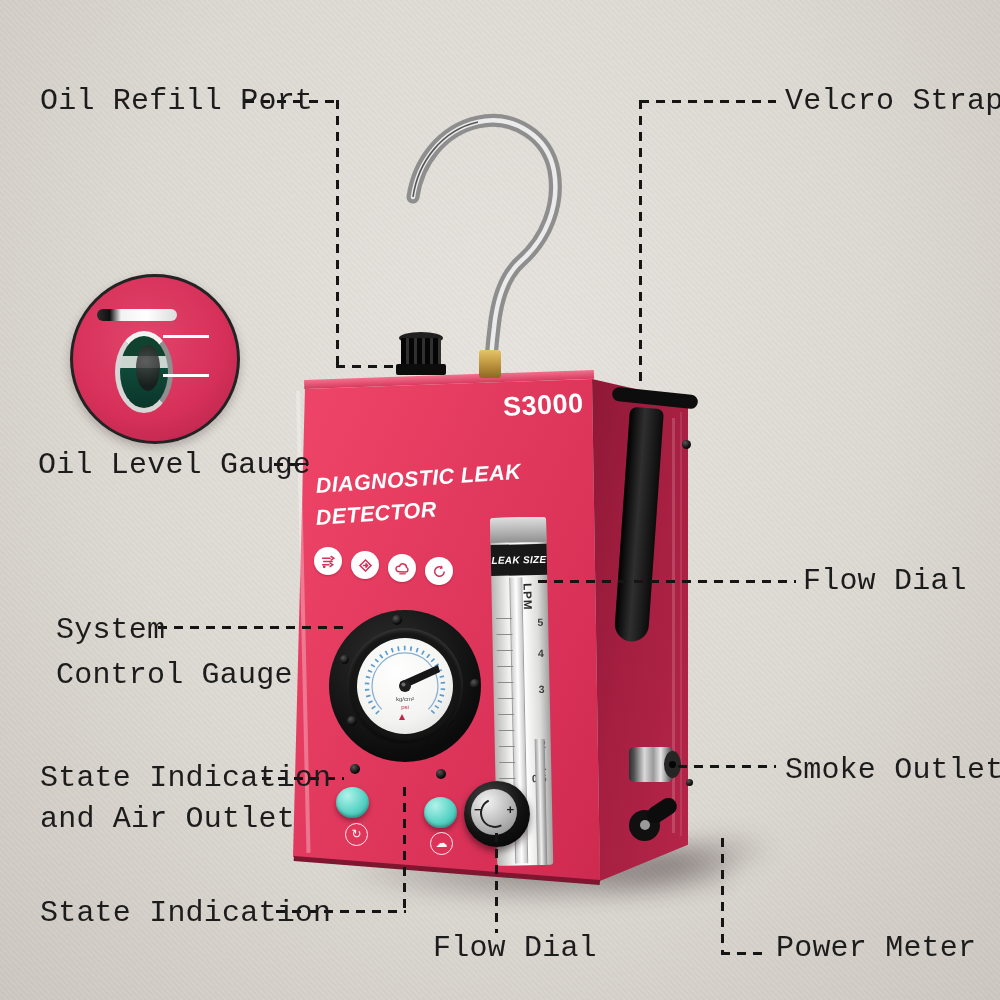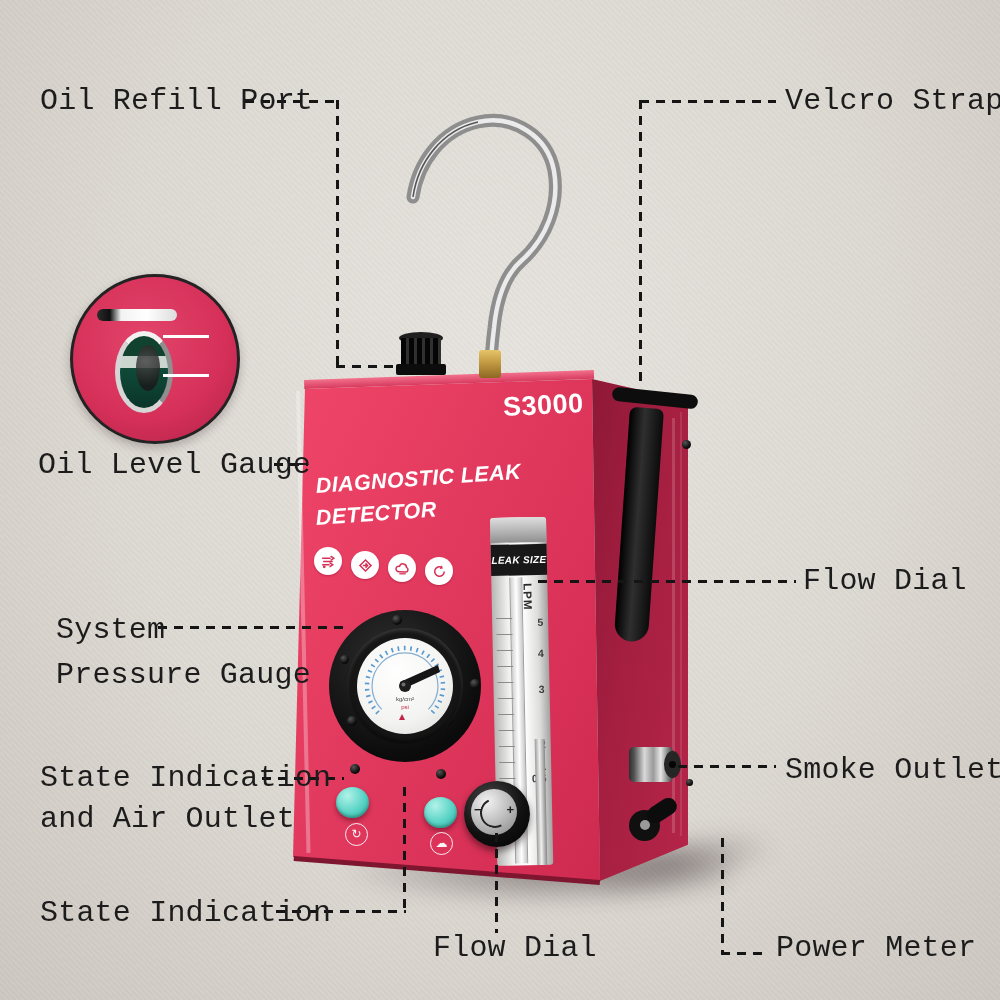--- a/index.html
+++ b/index.html
@@ -221,21 +221,21 @@
 
   <div class="dash-v" style="left:721px;top:838px;height:117px;"></div>
   <div class="dash-h" style="left:721px;top:952px;width:45px;"></div>
 
   <div class="label" style="left:40px;top:84px;">Oil Refill Port</div>
   <div class="label" style="left:38px;top:448px;">Oil Level Gauge</div>
   <div class="label" style="left:785px;top:84px;">Velcro Strap</div>
   <div class="label" style="left:803px;top:564px;">Flow Dial</div>
   <div class="label" style="left:48px;top:608px;line-height:45px;margin-left:8px;">
     <span class="l2">System</span>
-    <span class="l2">Pressure Gauge</span>
+    <span class="l2">Control Gauge</span>
   </div>
   <div class="label" style="left:40px;top:758px;line-height:41px;">
     <span class="l2">State Indication</span>
     <span class="l2">and Air Outlet</span>
   </div>
   <div class="label" style="left:40px;top:893px;line-height:41px;">
     <span class="l2">State Indication</span>
   </div>
   <div class="label" style="left:433px;top:931px;">Flow Dial</div>
   <div class="label" style="left:785px;top:748px;line-height:45px;">

